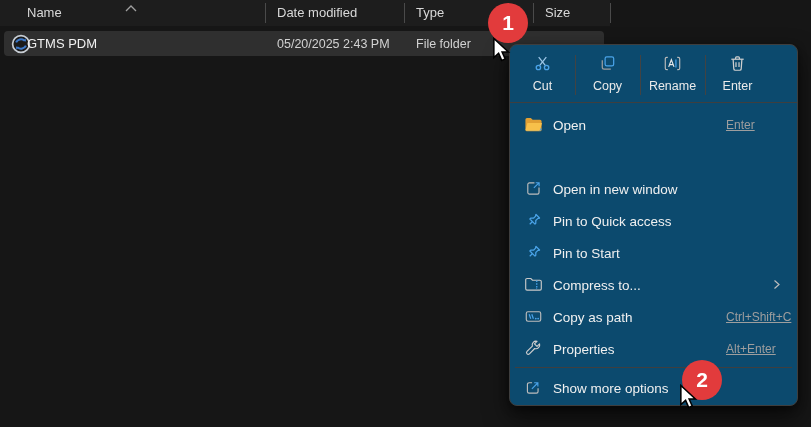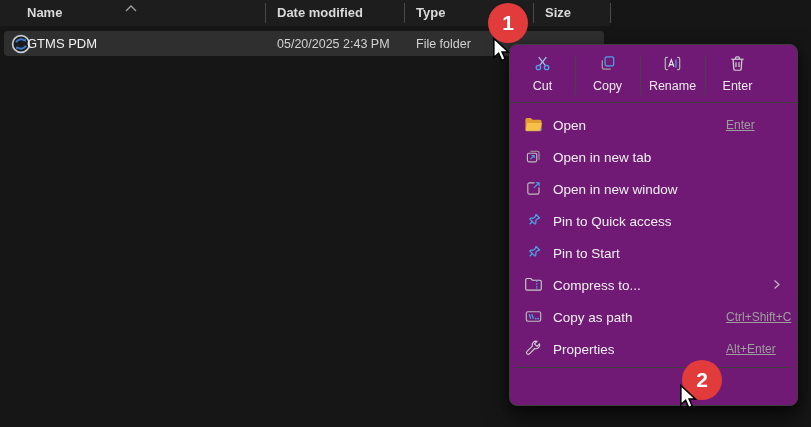--- a/index.html
+++ b/index.html
@@ -4,34 +4,34 @@
 <style>
   html,body{margin:0;padding:0;}
   body{
     width:811px;height:427px;overflow:hidden;background:#161616;
     font-family:"Liberation Sans", sans-serif;position:relative;
     -webkit-font-smoothing:antialiased;
   }
   .stage{position:absolute;inset:0;}
 
   
-  .list-header{position:absolute;left:0;top:0;width:610px;height:26px;background:#1d1d1d;font-weight:bold;}
+  .list-header{position:absolute;left:0;top:0;width:610px;height:26px;background:#1d1d1d;}
   .hdr-label{position:absolute;top:5px;font-size:13px;color:#d9d9d9;white-space:nowrap;cursor:default;}
   .hdr-sep{position:absolute;top:3px;width:1px;height:20px;background:#4a4a4a;}
   .sort-caret{position:absolute;left:124px;top:-2px;}
 
   .file-row{position:absolute;left:4px;top:31px;width:600px;height:25px;background:#2f2f2f;border-radius:4px;}
   .row-icon{position:absolute;left:7px;top:2.5px;}
   .row-name{position:absolute;left:23px;top:5px;font-size:13px;color:#f0f0f0;white-space:nowrap;}
   .row-cell{position:absolute;top:5.5px;font-size:12.5px;color:#d2d2d2;white-space:nowrap;}
 
   
   .context-menu{
     position:absolute;left:509px;top:44px;width:289px;height:362px;
-    background:#701a75;border:1px solid #3e3e3e;border-radius:8px;
+    background:#0c4a6e;border:1px solid #3e3e3e;border-radius:8px;
     box-shadow:0 12px 24px rgba(0,0,0,.55), 0 3px 8px rgba(0,0,0,.4);
     z-index:10;box-sizing:border-box;
   }
   .toolbar{position:absolute;left:0;top:0;right:0;height:57px;display:flex;}
   .tool{width:65px;height:57px;display:flex;flex-direction:column;align-items:center;justify-content:center;gap:3px;cursor:default;}
   .tool span{font-size:12.5px;color:#eaeaea;}
   .tool-sep{position:absolute;top:10px;width:1px;height:40px;background:#434343;}
   .menu-hsep{position:absolute;left:0;right:0;height:1px;background:#3f3f3f;}
 
   .menu-item{position:absolute;left:0;width:100%;height:31px;cursor:default;}
@@ -139,30 +139,20 @@
         <svg width="19" height="17" viewBox="0 0 20 17">
           <path d="M1.5 3.2 a1.6 1.6 0 0 1 1.6-1.6 h4.1 l1.9 1.9 h7.8 a1.6 1.6 0 0 1 1.6 1.6 v8.8 a1.6 1.6 0 0 1-1.6 1.6 H3.1 a1.6 1.6 0 0 1-1.6-1.6 z" fill="#e19f33"></path>
           <rect x="2.2" y="12.2" width="16" height="2.6" rx="1" fill="#4aa3e8"></rect>
           <path d="M1.6 14.2 L3.6 6.8 h15.3 l-1.9 7 a1.6 1.6 0 0 1-1.5 1.2 H3.1 a1.6 1.6 0 0 1-1.5-0.8 z" fill="#f7c04a"></path>
         </svg>
       </span>
       <span class="mi-label">Open</span>
       <span class="mi-shortcut">Enter</span>
     </div>
 
-    <div class="menu-item" style="top:96px">
-      <span class="mi-icon">
-        <svg width="19" height="19" viewBox="0 0 20 20" fill="none">
-          <path d="M6.8 4.5 H14 a1.8 1.8 0 0 1 1.8 1.8 v7.2" stroke="#9f9f9f" stroke-width="1.2"></path>
-          <rect x="3.6" y="6.6" width="9.8" height="9" rx="1.6" stroke="#bdbdbd" stroke-width="1.2"></rect>
-          <path d="M6.8 12.8 L10.6 9 M7.9 8.9 h2.8 v2.8" stroke="#4aa3e8" stroke-width="1.2"></path>
-        </svg>
-      </span>
-      <span class="mi-label">Open in new tab</span>
-    </div>
 
     <div class="menu-item" style="top:128px">
       <span class="mi-icon">
         <svg width="19" height="19" viewBox="0 0 20 20" fill="none">
           <path d="M15.8 9 v5.2 a1.7 1.7 0 0 1-1.7 1.7 H5.7 A1.7 1.7 0 0 1 4 14.2 V5.8 a1.7 1.7 0 0 1 1.7-1.7 H11" stroke="#bdbdbd" stroke-width="1.2"></path>
           <path d="M10.4 9.4 L15.7 4.1 M12.3 4 h3.6 v3.6" stroke="#4aa3e8" stroke-width="1.2"></path>
         </svg>
       </span>
       <span class="mi-label">Open in new window</span>
     </div>
@@ -225,20 +215,29 @@
         <svg width="19" height="19" viewBox="0 0 20 20" fill="none">
           <path d="M16.4 5.1 a4 4 0 0 1-5.1 4.9 L5.7 15.6 a1.75 1.75 0 0 1-2.5-2.5 L8.8 7.5 a4 4 0 0 1 4.9-5.1 L11 5.1 l2.7 2.7 2.7-2.7 z" stroke="#cfcfcf" stroke-width="1.2" stroke-linejoin="round"></path>
         </svg>
       </span>
       <span class="mi-label">Properties</span>
       <span class="mi-shortcut">Alt+Enter</span>
     </div>
 
     <div class="menu-hsep" style="top:322px;left:5px;right:5px"></div>
 
+    <div class="menu-item" style="top:327px;height:32px">
+      <span class="mi-icon">
+        <svg width="19" height="19" viewBox="0 0 20 20" fill="none">
+          <path d="M14.8 9.8 v3.4 a1.7 1.7 0 0 1-1.7 1.7 H5.3 a1.7 1.7 0 0 1-1.7-1.7 V5.7 A1.7 1.7 0 0 1 5.3 4 h3.2" stroke="#bdbdbd" stroke-width="1.2"></path>
+          <path d="M8.3 10.3 L14.4 4.2 M10.7 4 h3.9 v3.9" stroke="#4aa3e8" stroke-width="1.2"></path>
+        </svg>
+      </span>
+      <span class="mi-label">Show more options</span>
+    </div>
   </div>
 
   <div class="badge" style="left:488px;top:3px">
     <span>1</span>
   </div>
   <div class="badge" style="left:682px;top:360px">
     <span>2</span>
   </div>
 
   <span class="cursor" style="left:492px;top:37px">

